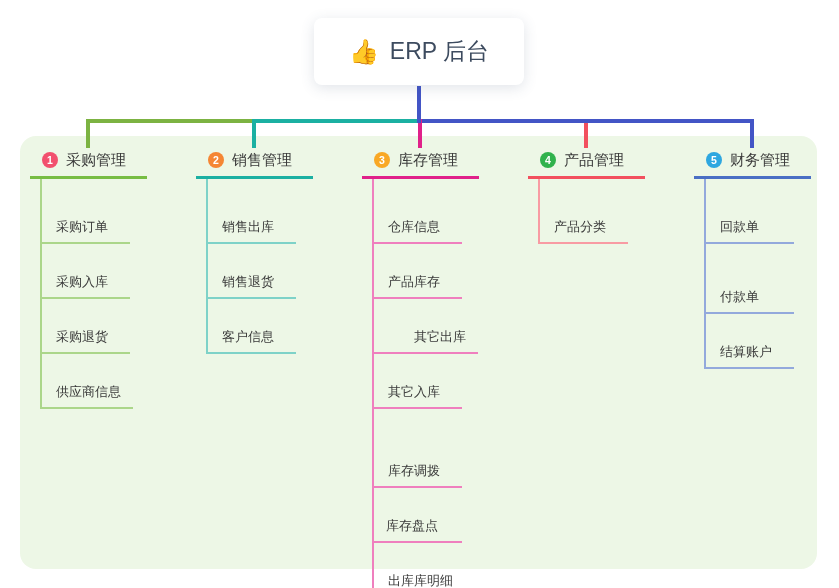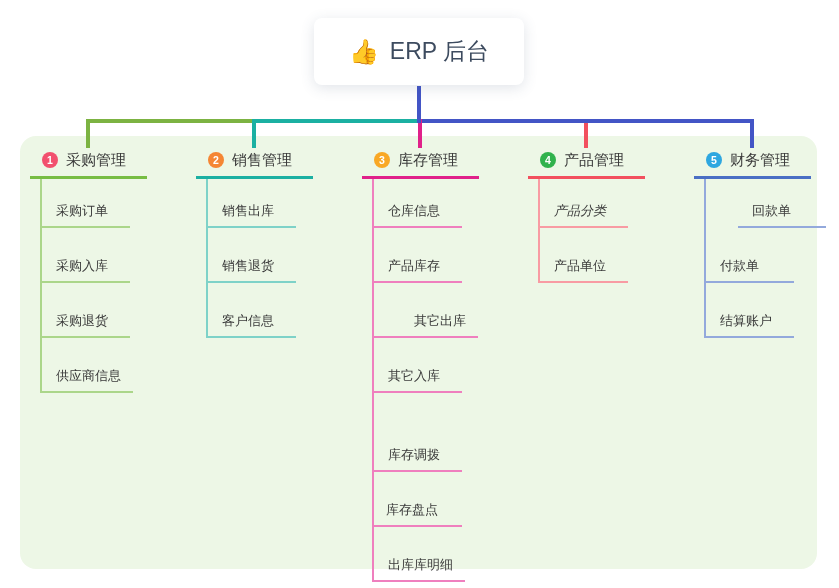--- a/index.html
+++ b/index.html
@@ -37,21 +37,21 @@
     display:flex; align-items:center; justify-content:center;
   }
   .branch-label { font-size:15px; font-weight:500; line-height:20px; color:#3a3a3a; white-space:nowrap; }
   .children { margin-left:10px; border-left:2px solid; }
   .child {
     height:55px; display:flex; align-items:flex-end;
     padding:0 12px 6px 14px; border-bottom:2px solid;
     width:max-content; min-width:88px;
     font-size:13px; color:#3a3a3a; white-space:nowrap; cursor:pointer;
   }
-  .child:first-child { height:49px; }
+  .child:first-child { height:65px; }
 </style>
 </head>
 <body>
 
 <div class="canvas">
 
   <div class="panel" style="background: rgb(237, 247, 230);"></div>
 
   <svg class="connectors" width="839" height="588">
       <path d="M 88 148 L 88 121 L 419 121" stroke="#7CB342" stroke-width="4" fill="none"></path>
@@ -105,30 +105,29 @@
           <div class="child" style="border-bottom-color: rgb(239, 127, 190); padding-left: 12px;">库存盘点</div>
           <div class="child" style="border-bottom-color: rgb(239, 127, 190);">出库库明细</div>
         </div>
       </div>
       <div class="branch" style="left: 528px;">
         <div class="branch-header" style="border-bottom-color: rgb(242, 80, 94);">
           <span class="badge" style="background: rgb(48, 178, 76);">4</span>
           <span class="branch-label">产品管理</span>
         </div>
         <div class="children" style="border-left-color: rgb(248, 155, 163);">
-          <div class="child" style="border-bottom-color: rgb(248, 155, 163); font-style: italic;">产品分类</div>
-          <div class="child" style="border-bottom-color: rgb(248, 155, 163);">产品单位</div>
+          <div class="child" style="border-bottom-color: rgb(248, 155, 163);">产品分类</div>
         </div>
       </div>
       <div class="branch" style="left: 694px;">
         <div class="branch-header" style="border-bottom-color: rgb(74, 111, 196);">
           <span class="badge" style="background: rgb(46, 167, 224);">5</span>
           <span class="branch-label">财务管理</span>
         </div>
         <div class="children" style="border-left-color: rgb(147, 169, 220);">
-          <div class="child" style="border-bottom-color: rgb(147, 169, 220); margin-left: 32px;">回款单</div>
-          <div class="child" style="border-bottom-color: rgb(147, 169, 220);">付款单</div>
+          <div class="child" style="border-bottom-color: rgb(147, 169, 220);">回款单</div>
+          <div class="child" style="border-bottom-color: rgb(147, 169, 220); margin-top: 15px;">付款单</div>
           <div class="child" style="border-bottom-color: rgb(147, 169, 220);">结算账户</div>
         </div>
       </div>
     </div>
 
 </div>
 
 </body></html>

